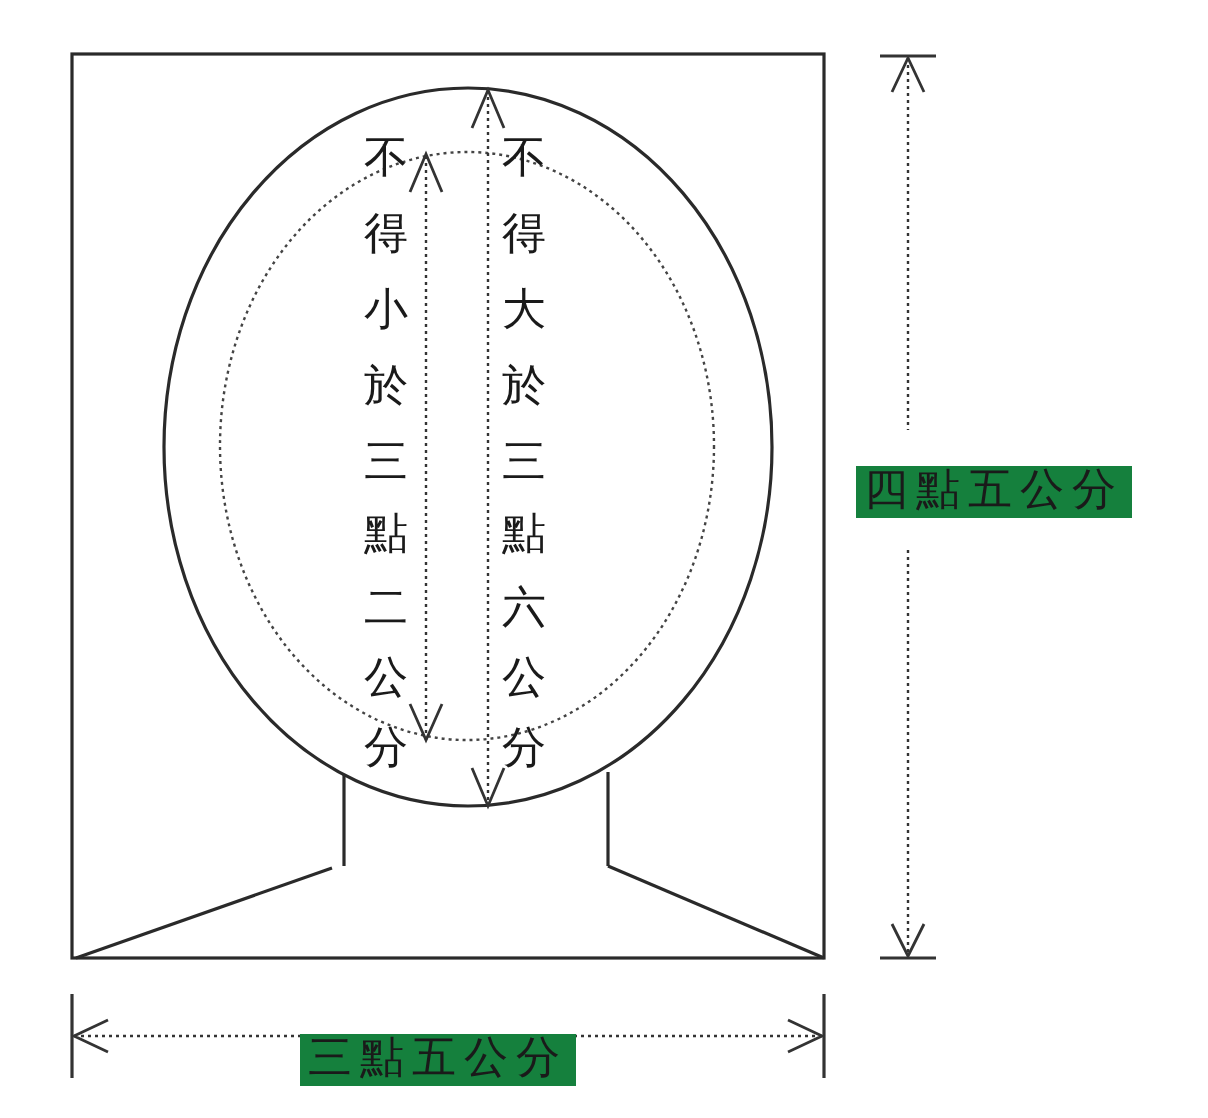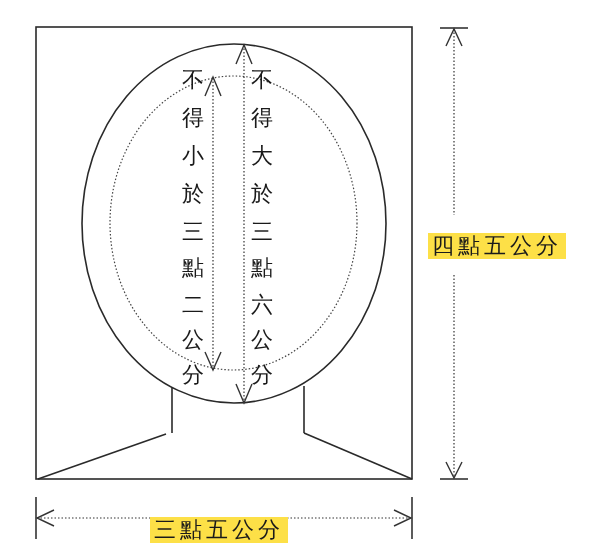--- a/index.html
+++ b/index.html
@@ -3,21 +3,21 @@
   <meta charset="utf-8">
   <style>
     html, body { margin: 0; padding: 0; background: #ffffff; }
     body { width: 604px; height: 559px; position: relative; overflow: hidden;
            font-family: "DejaVu Serif", "Liberation Serif", serif; color: #222; }
     svg.diagram { position: absolute; left: 0; top: 0; }
     .col-char { position: absolute; width: 28px; text-align: center;
                 font-size: 22px; line-height: 22px; color: #1a1a1a; }
     .dim-label { position: absolute; font-size: 22px; line-height: 26px;
                  letter-spacing: 4px; white-space: nowrap; color: #1a1a1a;
-                 background: #fde047; padding: 0 4px; }
+                 background: #15803d; padding: 0 4px; }
   </style>
 </head>
 <body>
 
 <svg class="diagram" width="604" height="559" viewBox="0 0 604 559" xmlns="http://www.w3.org/2000/svg">
 
   <rect x="36" y="27" width="376" height="452" fill="none" stroke="#2a2a2a" stroke-width="1.6"></rect>
 
   <ellipse cx="234" cy="223.5" rx="152" ry="179.5" fill="none" stroke="#2a2a2a" stroke-width="1.6"></ellipse>
 

